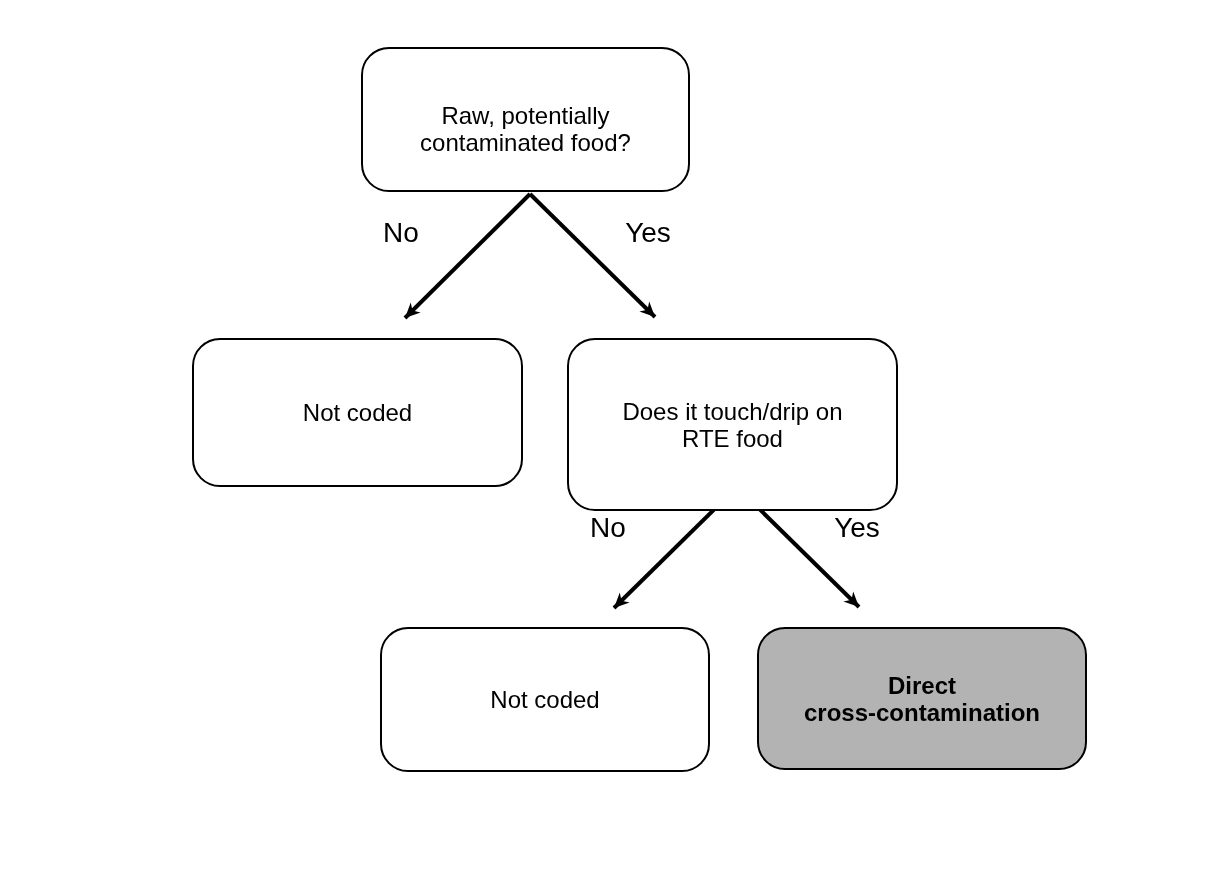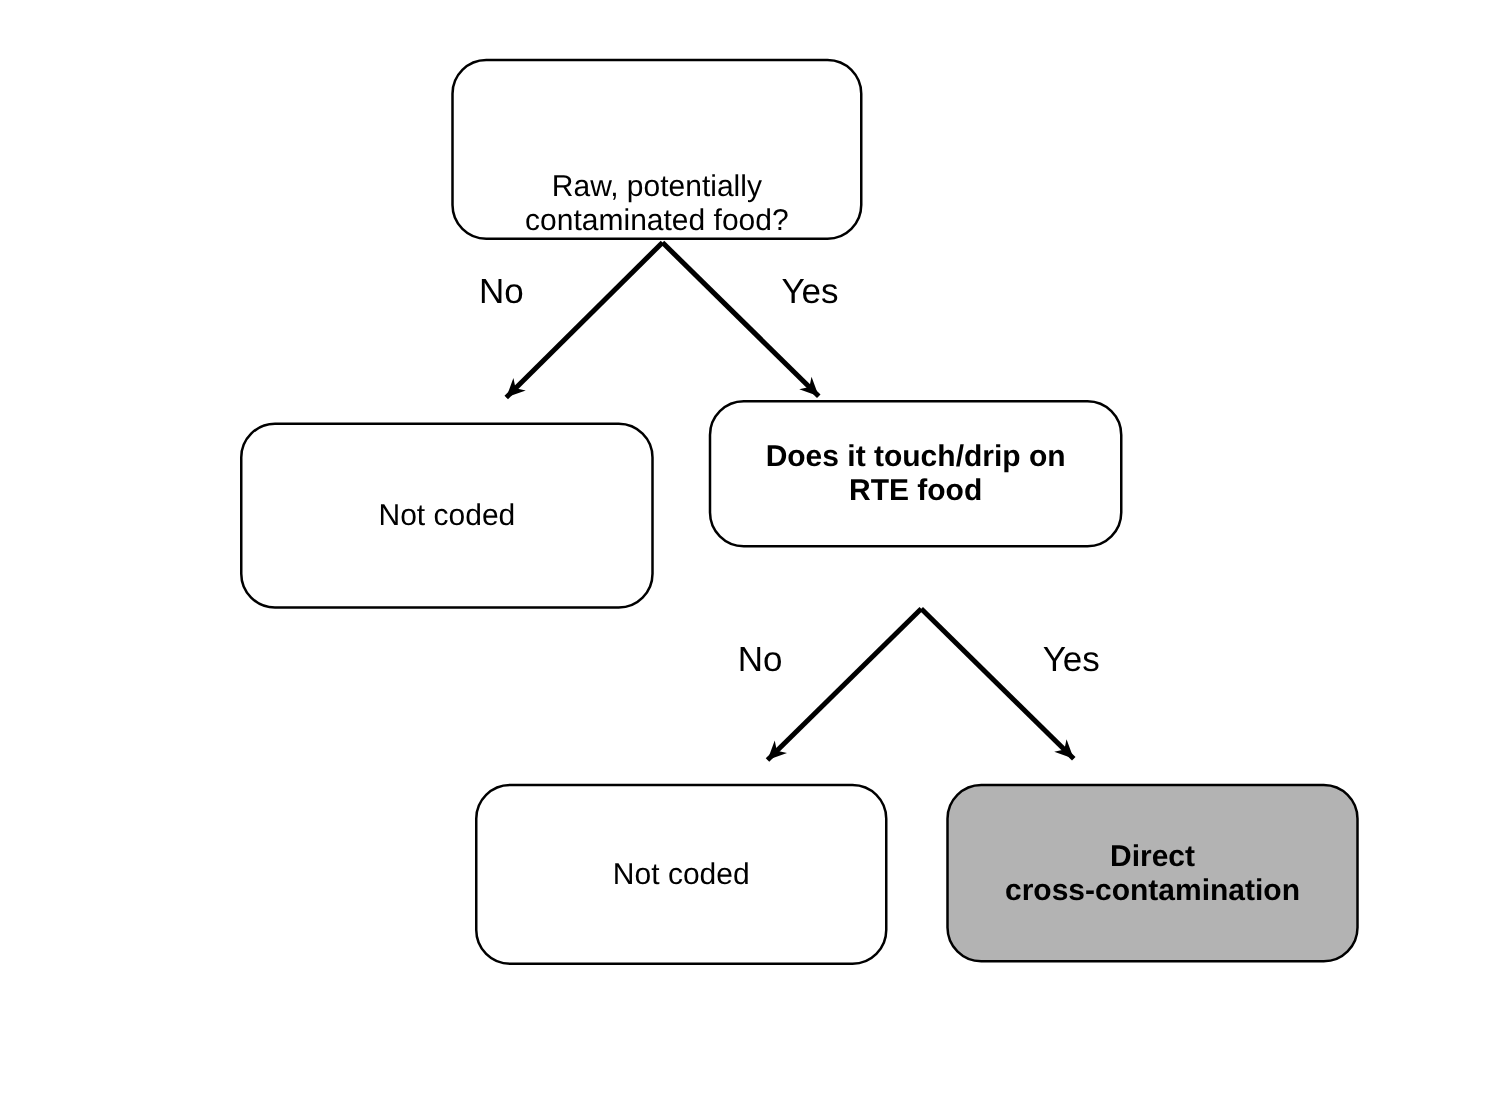--- a/index.html
+++ b/index.html
@@ -31,21 +31,21 @@
     background: #ffffff;
     display: flex;
     align-items: center;
     justify-content: center;
     text-align: center;
     font-size: 24px;
     line-height: 27px;
     white-space: pre-line;
   }
   .node.top-aligned {
-    align-items: flex-end;
+    align-items: center;
     padding-top: 19px;
   }
   .node.highlighted {
     background: #b3b3b3;
     border-width: 2.5px;
   }
   .edge-label {
     position: absolute;
     transform: translate(-50%, -50%);
     font-size: 28px;
@@ -72,21 +72,21 @@
 
   <div class="node top-aligned" style="left:361px; top:47px; width:329px; height:145px;">
     <span>Raw, potentially
 contaminated food?</span>
   </div>
 
   <div class="node" style="left:192px; top:338px; width:331px; height:149px;">
     <span>Not coded</span>
   </div>
 
-  <div class="node" style="left:567px; top:320px; width:331px; height:118px;font-weight:bold;">
+  <div class="node" style="left:567px; top:338px; width:331px; height:173px;">
     <span>Does it touch/drip on
 RTE food</span>
   </div>
 
   <div class="node" style="left:380px; top:627px; width:330px; height:145px;">
     <span>Not coded</span>
   </div>
 
   <div class="node highlighted" style="left:757px; top:627px; width:330px; height:143px;font-weight:bold;">
     <span>Direct

